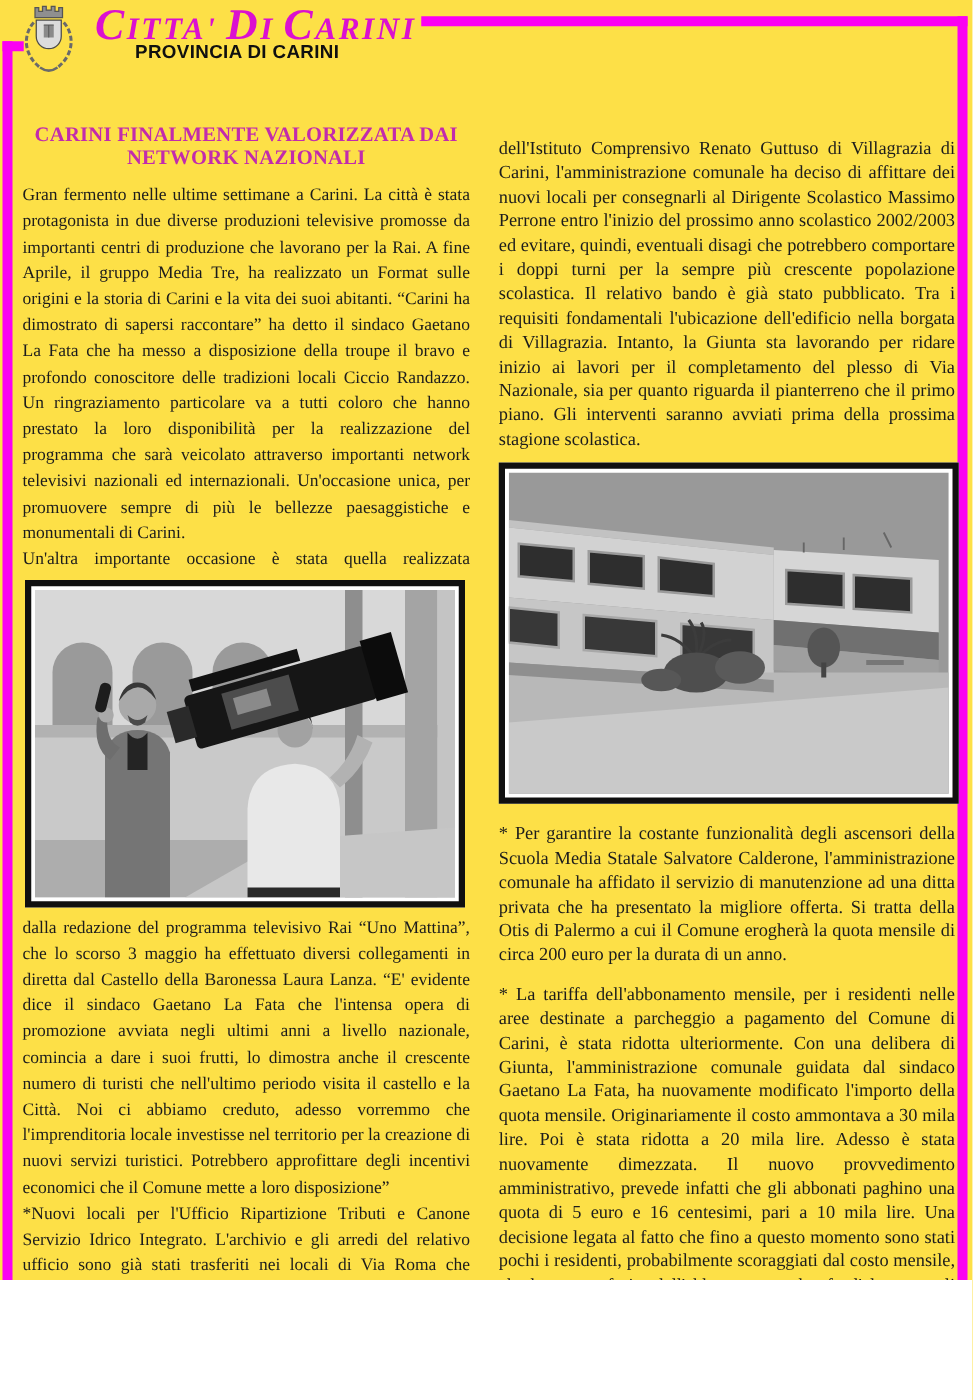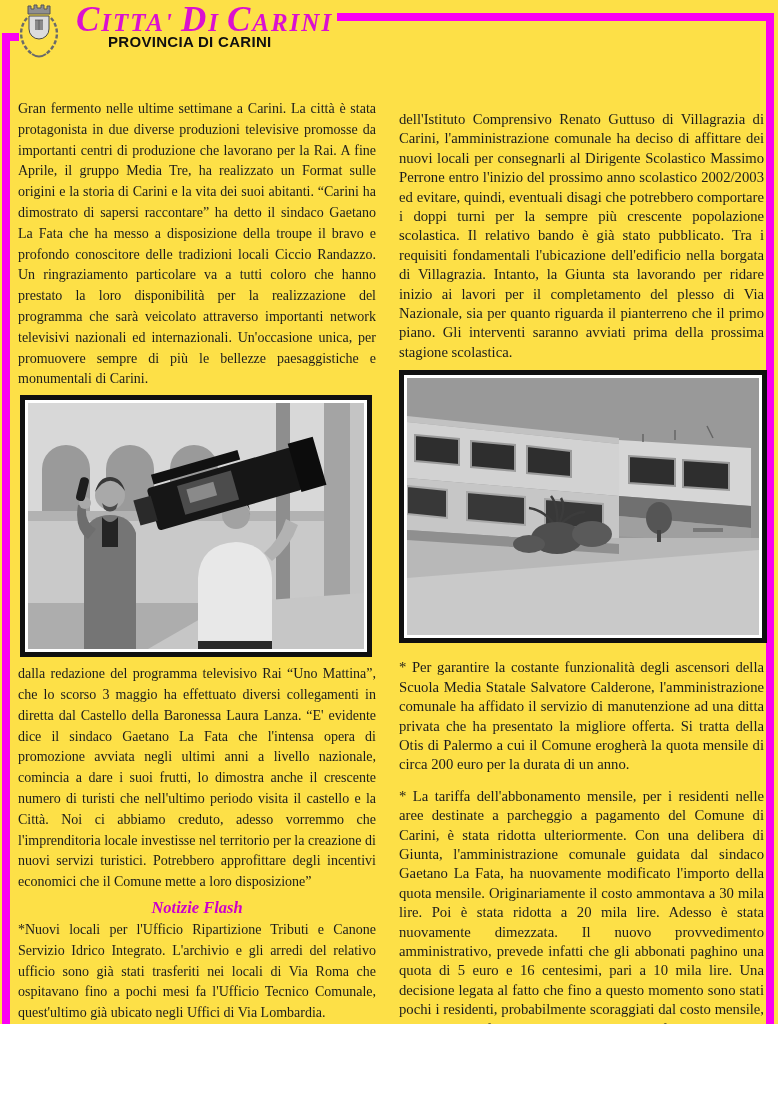--- a/index.html
+++ b/index.html
@@ -62,21 +62,23 @@
     <path d="M11 16 C2 26 3 42 16 52" fill="none" stroke="#6a6a6a" stroke-width="2.4" stroke-dasharray="4 2"></path>
     <path d="M35 16 C44 26 43 42 30 52" fill="none" stroke="#6a6a6a" stroke-width="2.4" stroke-dasharray="4 2"></path>
     <path d="M16 52 q7 5 14 0" fill="none" stroke="#6a6a6a" stroke-width="2"></path>
   </svg>
   <div class="city-title">
     <span class="tw">CITTA'</span><span class="tw">DI</span><span class="tw">CARINI</span>
   </div>
   <div class="subtitle">PROVINCIA DI CARINI</div>
 
   <div class="col col-left">
+    <h2 class="headline">CARINI FINALMENTE VALORIZZATA DAI NETWORK NAZIONALI</h2>
     <p class="just">Gran fermento nelle ultime settimane a Carini. La città è stata protagonista in due diverse produzioni televisive promosse da importanti centri di produzione che lavorano per la Rai. A fine Aprile, il gruppo Media Tre, ha realizzato un Format sulle origini e la storia di Carini e la vita dei suoi abitanti. “Carini ha dimostrato di sapersi raccontare” ha detto il sindaco Gaetano La Fata che ha messo a disposizione della troupe il bravo e profondo conoscitore delle tradizioni locali Ciccio Randazzo. Un ringraziamento particolare va a tutti coloro che hanno prestato la loro disponibilità per la realizzazione del programma che sarà veicolato attraverso importanti network televisivi nazionali ed internazionali. Un'occasione unica, per promuovere sempre di più le bellezze paesaggistiche e monumentali di Carini.</p>
+    <p class="just stretch">Un'altra importante occasione è stata quella realizzata</p>
 
     <div class="photo photo1">
       <svg viewBox="0 0 336 246" width="336" height="246" aria-hidden="true">
         <rect width="336" height="246" fill="#c9c9c9"></rect>
         <rect width="336" height="110" fill="#d8d8d8"></rect>
         <g fill="#9a9a9a">
           <path d="M14 110 V66 a24 24 0 0 1 48 0 V110 z"></path>
           <path d="M78 110 V66 a24 24 0 0 1 48 0 V110 z"></path>
           <path d="M142 110 V66 a24 24 0 0 1 48 0 V110 z"></path>
         </g>
@@ -106,21 +108,20 @@
           <rect x="150" y="66" width="56" height="30" fill="#4c4c4c"></rect>
           <rect x="158" y="72" width="28" height="14" fill="#8a8a8a"></rect>
           <rect x="268" y="56" width="26" height="50" fill="#0c0c0c"></rect>
           <rect x="104" y="68" width="18" height="26" fill="#2a2a2a"></rect>
           <rect x="128" y="48" width="90" height="10" fill="#111111"></rect>
         </g>
       </svg>
     </div>
 
     <p class="just">dalla redazione del programma televisivo Rai “Uno Mattina”, che lo scorso 3 maggio ha effettuato diversi collegamenti in diretta dal Castello della Baronessa Laura Lanza. “E' evidente  dice il sindaco Gaetano La Fata  che l'intensa opera di promozione  avviata negli ultimi anni a livello nazionale, comincia a dare i suoi frutti, lo dimostra anche il crescente numero di turisti che nell'ultimo periodo visita il castello e la Città. Noi ci abbiamo creduto, adesso vorremmo che l'imprenditoria locale investisse nel territorio per la creazione di nuovi servizi turistici. Potrebbero approfittare degli incentivi economici che il Comune mette a loro disposizione”</p>
-    <h3 class="flash">Notizie Flash</h3>
     <p class="just">*Nuovi locali per l'Ufficio Ripartizione Tributi e Canone Servizio Idrico Integrato. L'archivio e gli arredi del relativo ufficio sono già stati trasferiti nei locali di Via Roma che ospitavano fino a pochi mesi fa l'Ufficio Tecnico Comunale, quest'ultimo già ubicato negli Uffici di Via Lombardia.</p>
 
   </div>
 
   <div class="col col-right">
     <p class="just">dell'Istituto Comprensivo Renato Guttuso di Villagrazia di Carini, l'amministrazione comunale  ha deciso di affittare dei nuovi locali per consegnarli al Dirigente Scolastico Massimo Perrone entro l'inizio del prossimo anno scolastico 2002/2003 ed evitare, quindi, eventuali disagi che potrebbero comportare i doppi turni per la sempre più crescente popolazione scolastica. Il relativo bando è già stato pubblicato. Tra i requisiti fondamentali l'ubicazione dell'edificio nella borgata di Villagrazia. Intanto, la Giunta sta lavorando per ridare inizio ai lavori per il completamento del plesso di Via Nazionale, sia per quanto riguarda il pianterreno che il primo piano. Gli interventi saranno avviati prima della prossima stagione scolastica.</p>
 
     <div class="photo photo2">
       <svg viewBox="0 0 352 257" width="352" height="257" aria-hidden="true">
         <rect width="352" height="257" fill="#999999"></rect>

